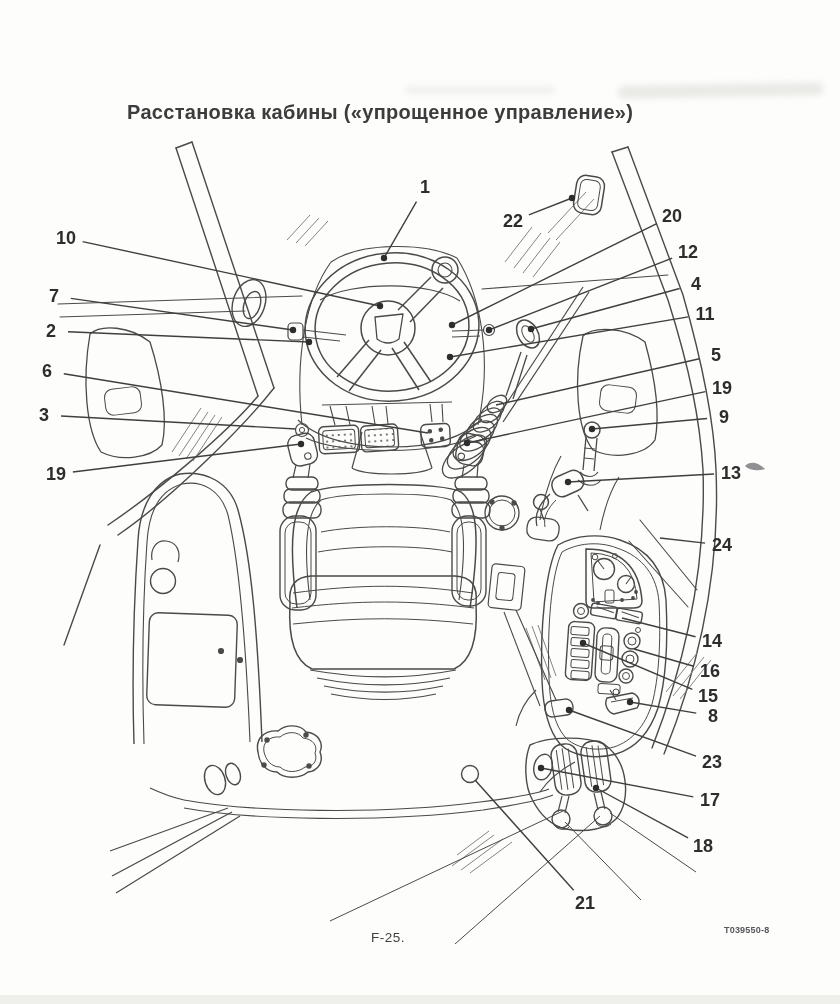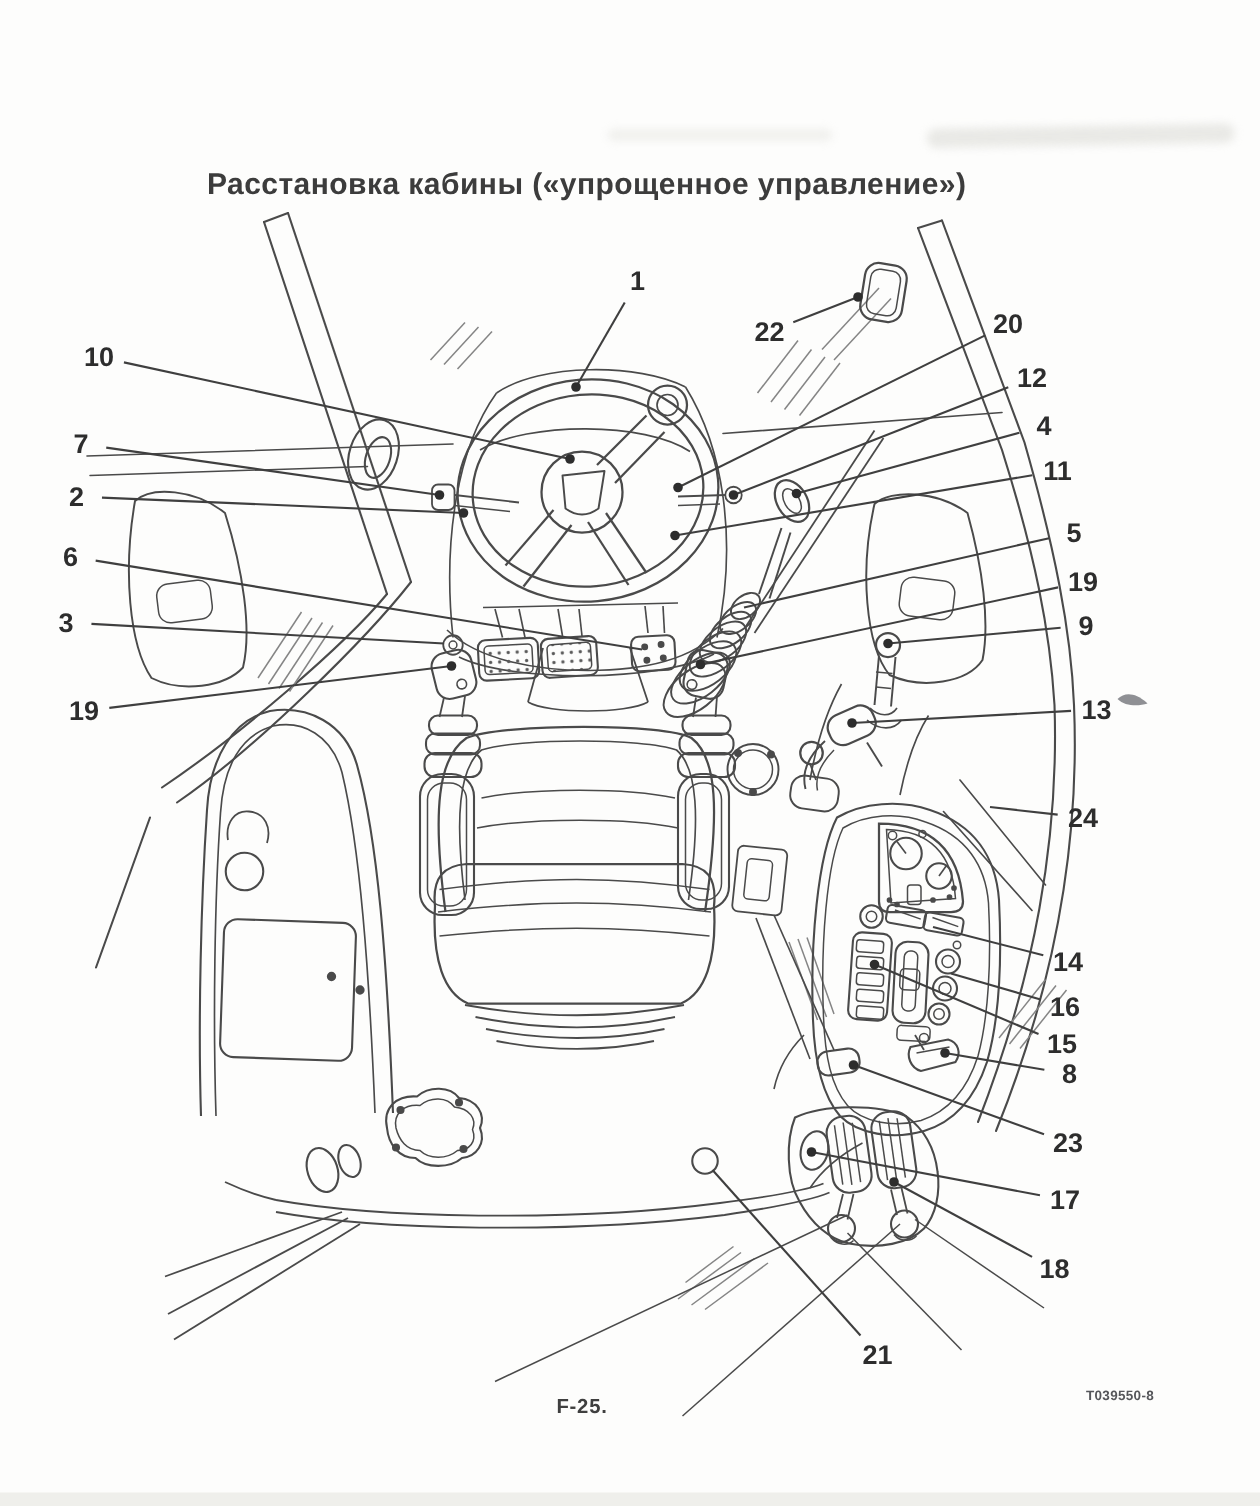--- a/index.html
+++ b/index.html
@@ -2,28 +2,28 @@
 <html><head>
 <meta charset="utf-8">
 <style>
   html,body{margin:0;padding:0;}
   body{
     width:840px;height:1004px;position:relative;overflow:hidden;
     background:#fdfdfc;
     font-family:"Liberation Sans", sans-serif;
   }
   .page-title{
-    position:absolute;left:127px;top:101px;margin:11px;
+    position:absolute;left:127px;top:101px;margin:0;
     font-size:20px;font-weight:bold;color:#3c3c3c;letter-spacing:.3px;
     white-space:nowrap;
   }
   #scene{position:absolute;left:0;top:0;}
   .fig-label{
     position:absolute;left:371px;top:930px;
-    font-size:13.5px;font-weight:bold;color:#3f3f3f;letter-spacing:.5px;
+    font-size:13.5px;font-weight:normal;color:#3f3f3f;letter-spacing:.5px;
   }
   .doc-code{
     position:absolute;left:724px;top:925px;
     font-size:9px;font-weight:bold;color:#55565a;letter-spacing:.2px;text-align:right;
   }
   .smudge{position:absolute;border-radius:6px;filter:blur(3px);}
   .smudge-a{left:618px;top:84px;width:205px;height:13px;background:#d9d9d4;opacity:.55;transform:rotate(-1deg);}
   .smudge-b{left:405px;top:86px;width:150px;height:8px;background:#e4e4df;opacity:.5;}
   .bottom-shade{position:absolute;left:0;bottom:0;width:840px;height:9px;background:#eaeae6;opacity:.75;}
   .callout-text{

